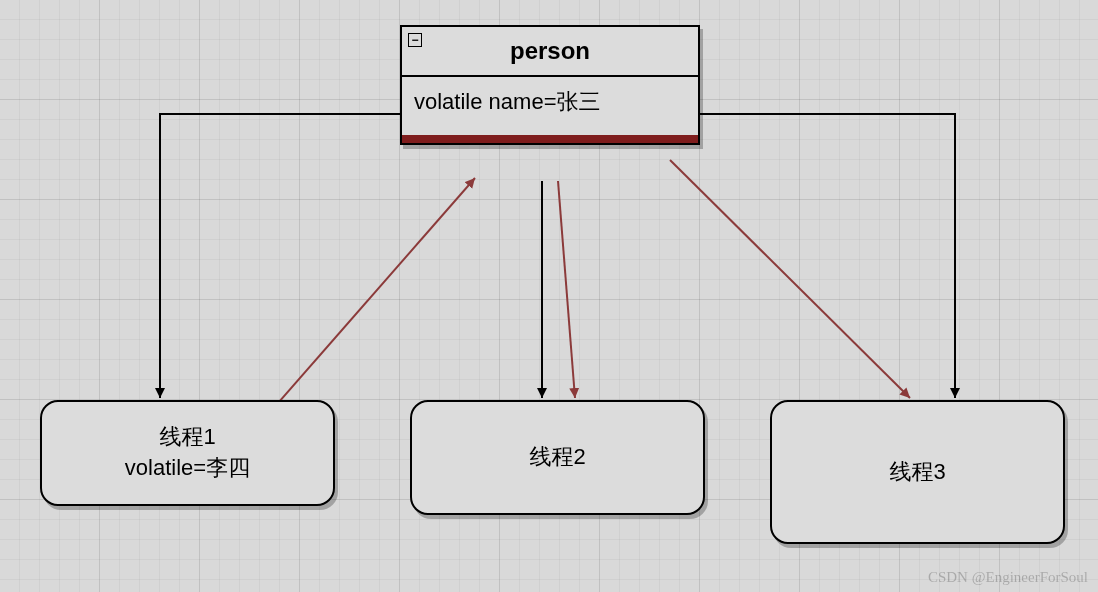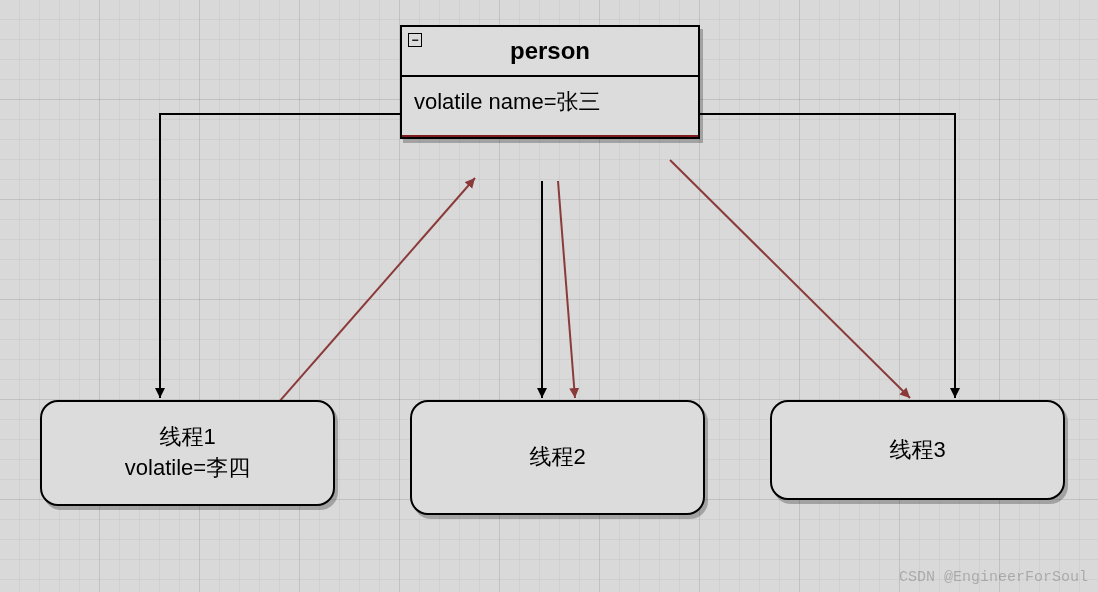--- a/index.html
+++ b/index.html
@@ -55,21 +55,21 @@
     box-sizing: border-box;
     display: flex;
     align-items: center;
     justify-content: center;
     font-size: 12px;
     line-height: 0;
   }
   .uml-body {
     font-size: 22px;
     padding: 10px 12px 18px 12px;
-    border-bottom: 2px solid #7f1d1d;
+    border-bottom: 8px solid #7f1d1d;
   }
 
   
   .thread-box {
     position: absolute;
     background: #dcdcdc;
     border: 2px solid #000;
     border-radius: 18px;
     box-sizing: border-box;
     display: flex;
@@ -89,21 +89,21 @@
     height: 592px;
     pointer-events: none;
   }
 
   .watermark {
     position: absolute;
     right: 10px;
     bottom: 6px;
     font-size: 15px;
     color: rgba(0,0,0,0.22);
-    font-family: Liberation Mono, monospace;
+    font-family: Liberation Serif, serif;
   }
 </style>
 </head>
 <body>
 
 <div class="canvas">
 
   <svg class="arrows">
     <defs>
       <marker id="arrow-black" markerWidth="12" markerHeight="12" refX="10" refY="5" orient="auto" markerUnits="userSpaceOnUse">
@@ -139,18 +139,18 @@
 
   <div class="thread-box" style="left:40px; top:400px; width:295px; height:106px;">
     <div>线程1</div>
     <div>volatile=李四</div>
   </div>
 
   <div class="thread-box" style="left:410px; top:400px; width:295px; height:115px;">
     <div>线程2</div>
   </div>
 
-  <div class="thread-box" style="left:770px; top:400px; width:295px; height:100px;">
+  <div class="thread-box" style="left:770px; top:400px; width:295px; height:144px;">
     <div>线程3</div>
   </div>
 
   <div class="watermark">CSDN @EngineerForSoul</div>
 </div>
 
 </body></html>

